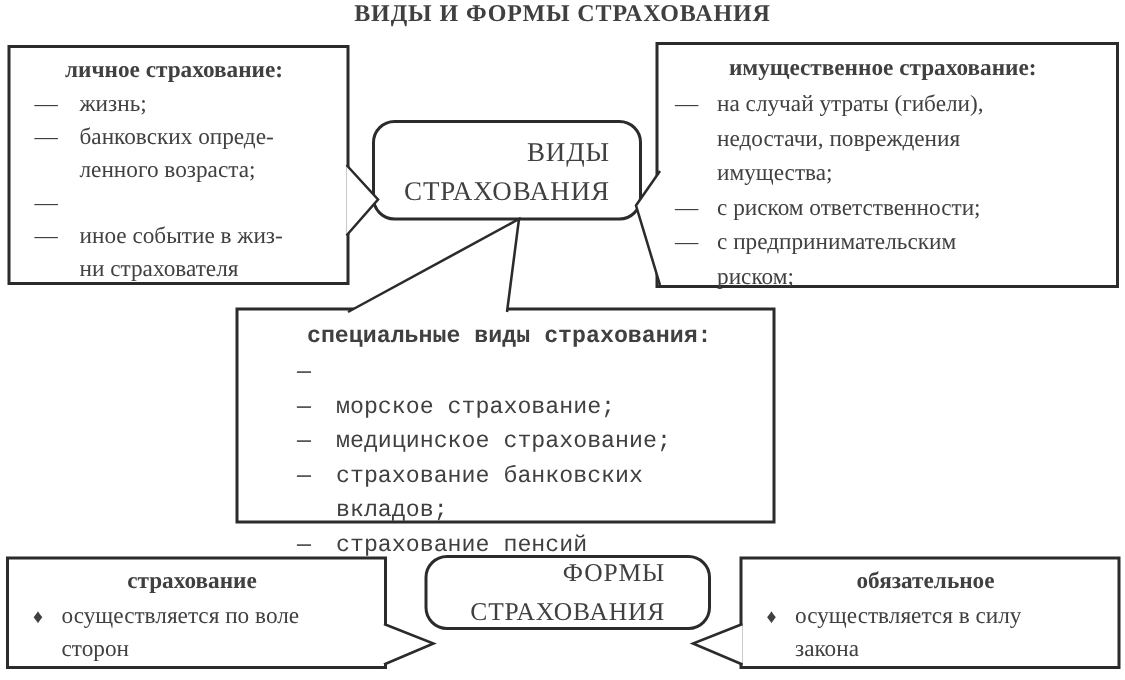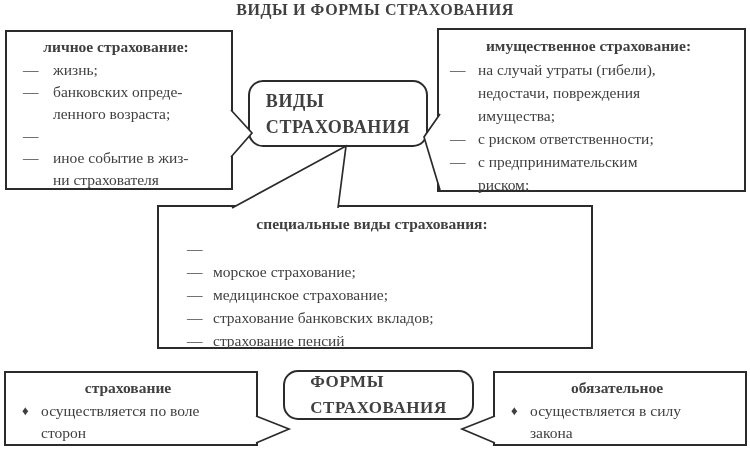--- a/index.html
+++ b/index.html
@@ -31,28 +31,28 @@
 
   
   #property-box { left:437px; top:28px; width:309px; height:164px; padding:4px 6px 0 0; }
   #property-box .item { padding-left:11px; line-height:23px; }
   #property-box .item .marker { flex:0 0 28px; }
 
   
   .round-node {
     position:absolute; border:2px solid #2b2b2b; border-radius:15px;
     background:#fff; display:flex; align-items:center; justify-content:center;
-    text-align:left; font-weight:bold; box-sizing:border-box;
+    text-align:right; font-weight:normal; box-sizing:border-box;
   }
   #types-node { left:248px; top:80px; width:180px; height:67px; font-size:18px; }
   #forms-node { left:283px; top:370px; width:191px; height:50px; font-size:17px; }
   .node-label { white-space:pre-line; line-height:26px; letter-spacing:0.6px; }
 
   
-  #special-box { left:157px; top:205px; width:436px; height:144px; padding:4px 6px 0 0; }
+  #special-box { left:157px; top:205px; width:360px; height:144px; padding:4px 6px 0 11px;font-family:Liberation Mono, monospace; }
   #special-box .box-title { line-height:26px; }
   #special-box .item { padding-left:28px; line-height:23px; }
   #special-box .item .marker { flex:0 0 26px; }
 
   
   #voluntary-box { left:4px;   top:371px; width:254px; height:75px; padding:3px 6px 0 0; }
   #mandatory-box { left:493px; top:371px; width:254px; height:75px; padding:3px 6px 16px 0; }
   #voluntary-box .item, #mandatory-box .item { padding-left:16px; }
   #voluntary-box .item .marker, #mandatory-box .item .marker { flex:0 0 19px; font-size:13px; line-height:22px; }
 

